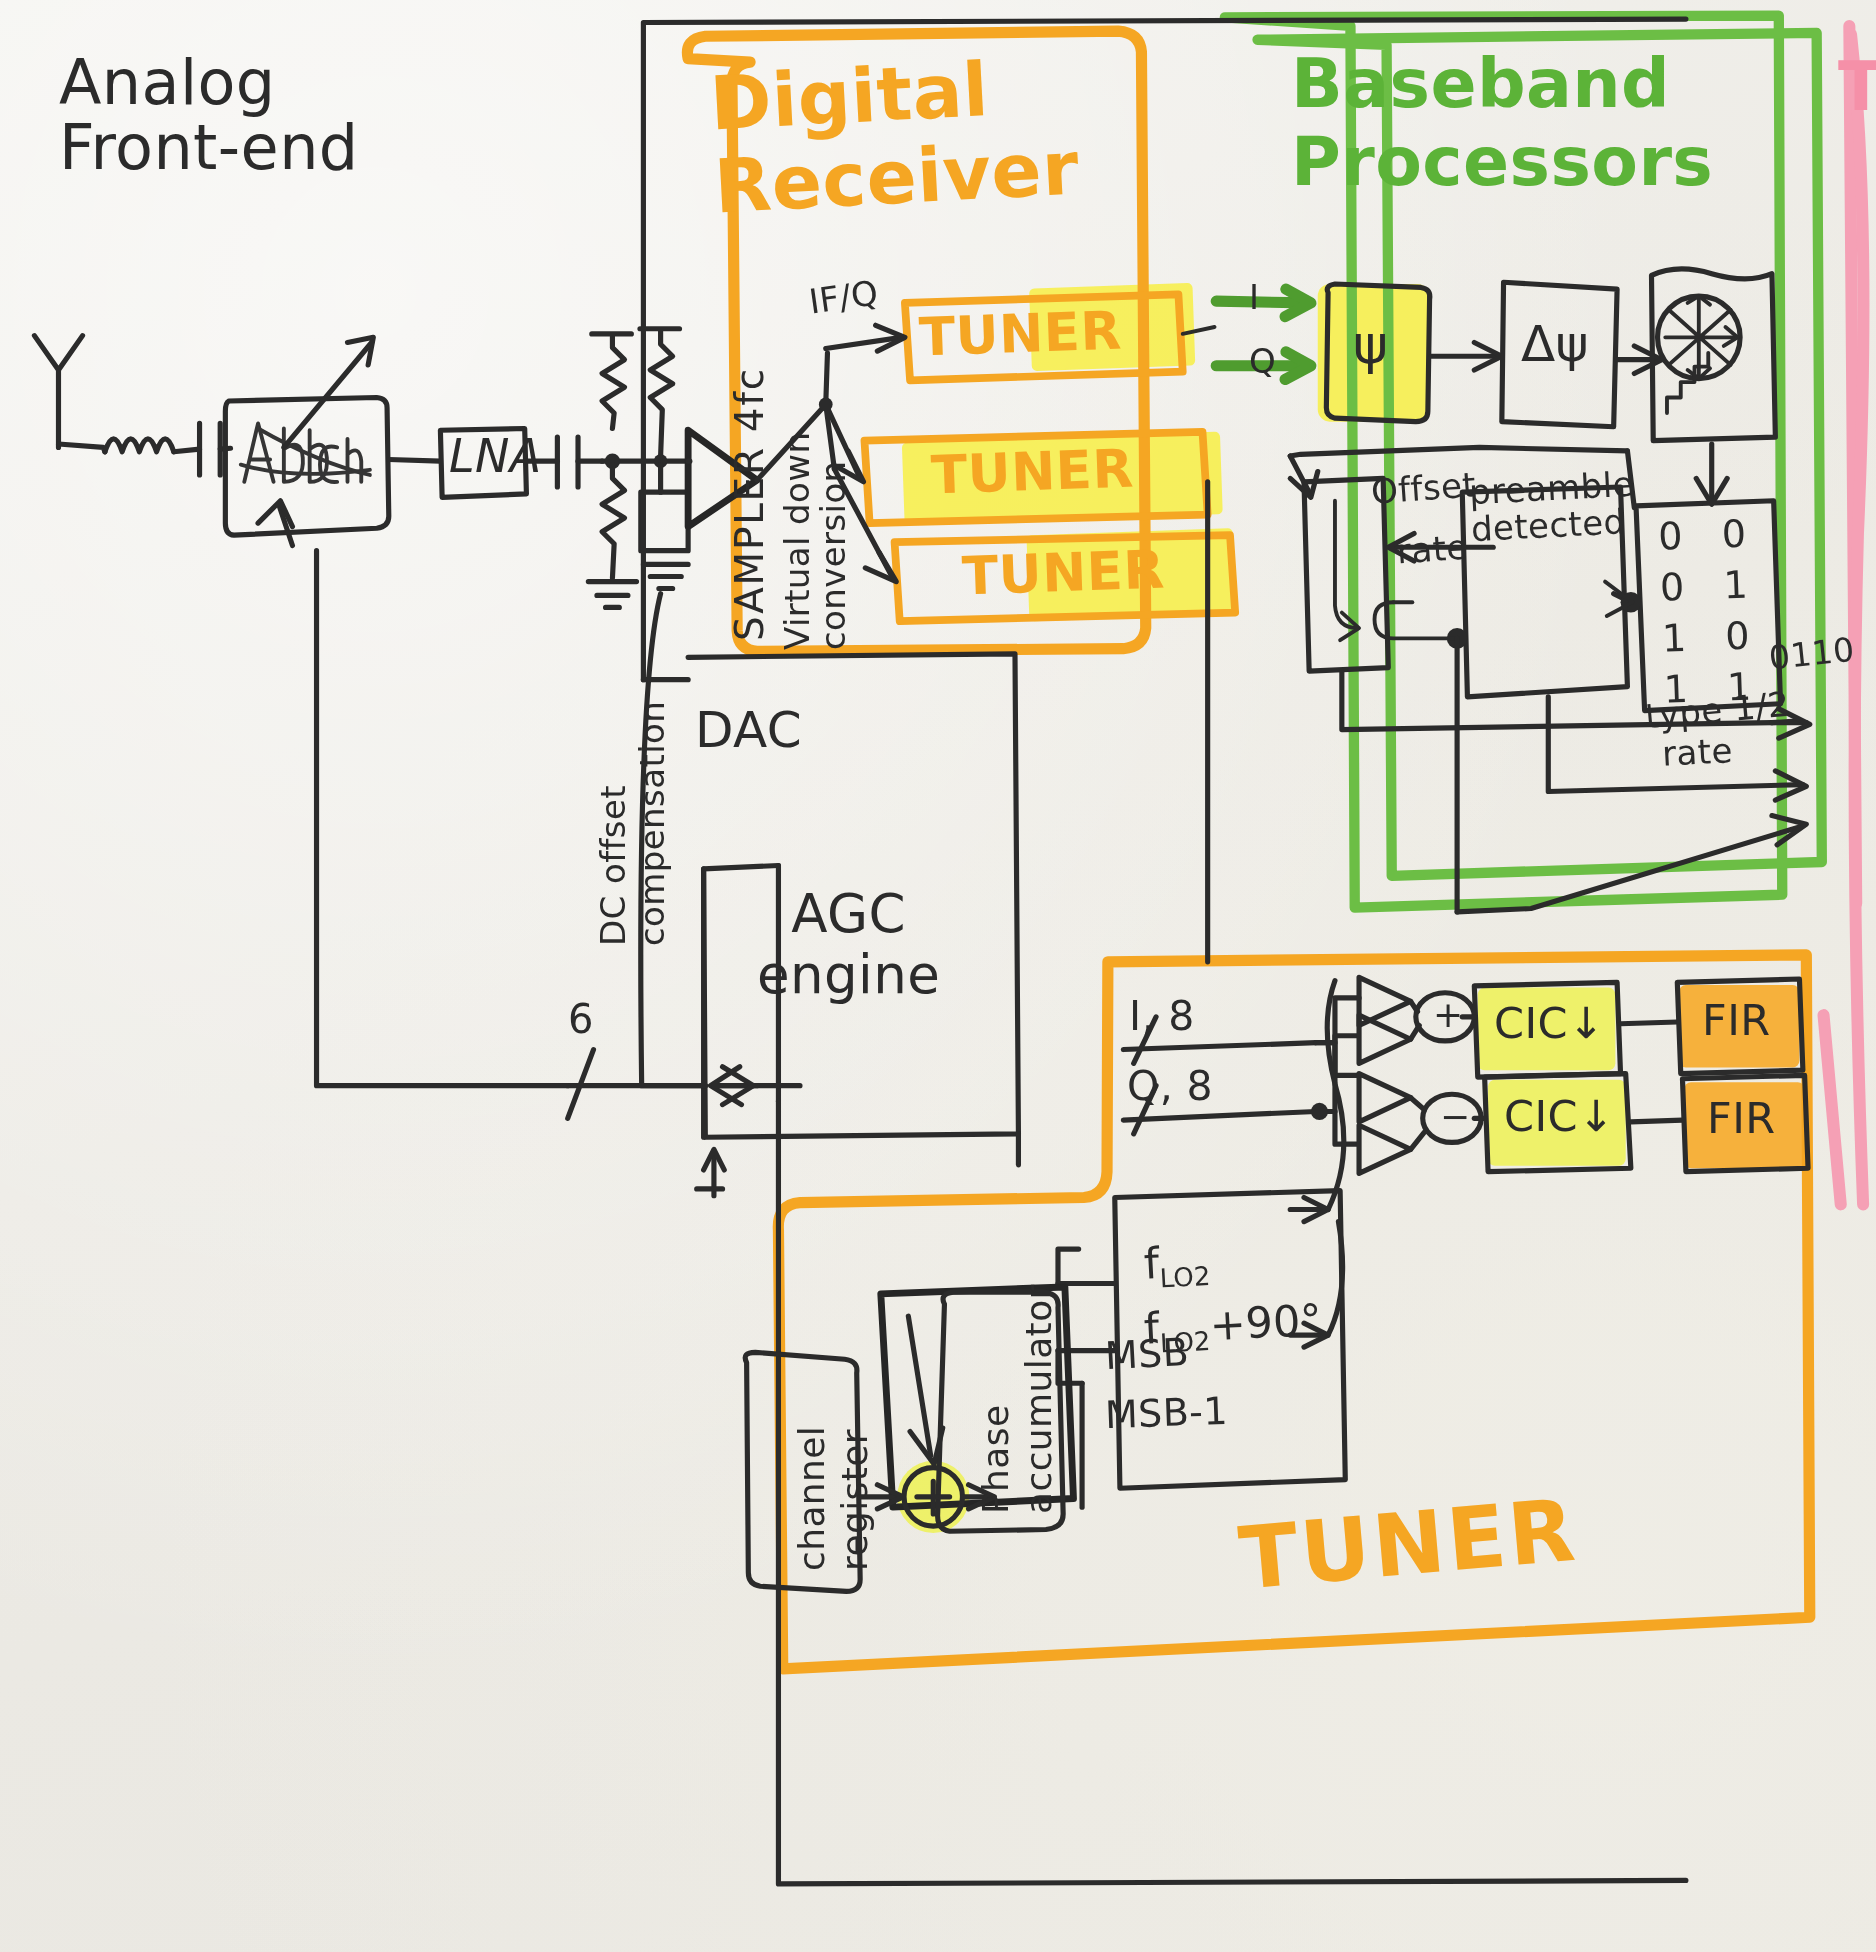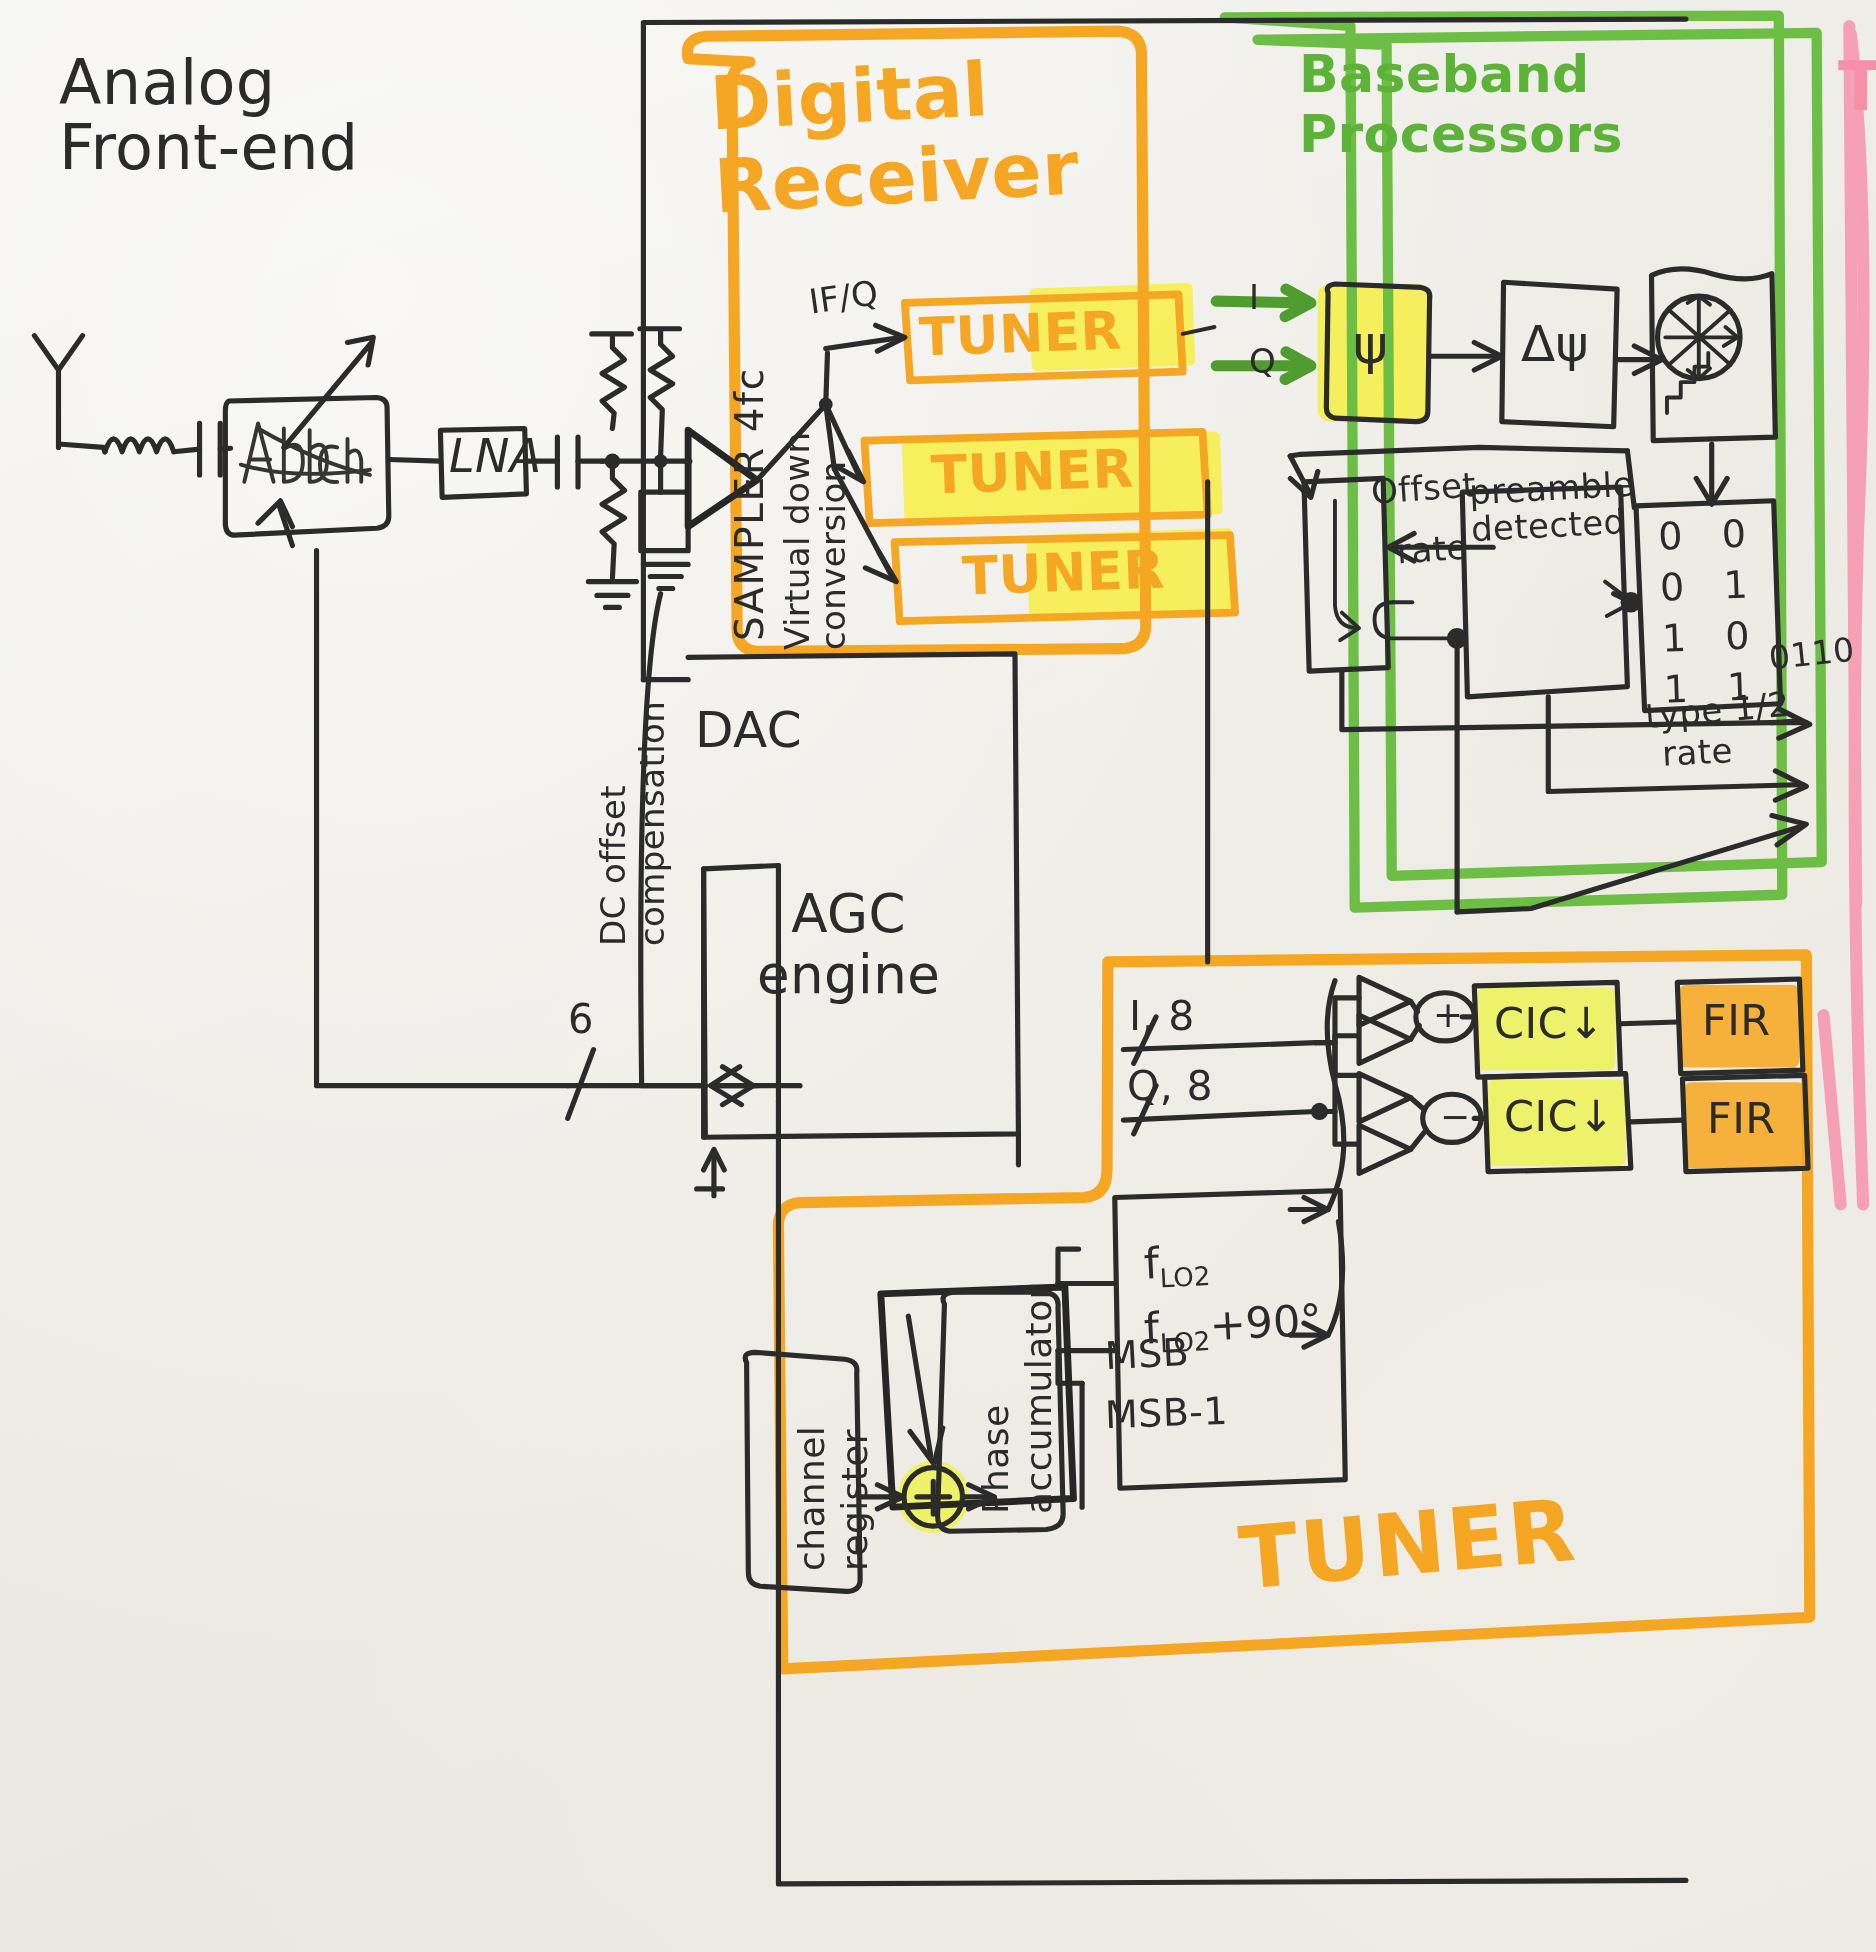--- a/index.html
+++ b/index.html
@@ -310,21 +310,21 @@
 
   <div class="txt hand" style="left:809px;top:280px;font-size:34px;transform:rotate(-8deg);">IF/Q</div>
 
   <div class="txt hand txt-orange skew" style="left:712px;top:53px;font-size:74px;line-height:1.12;">Digital
 Receiver</div>
 
   <div class="txt hand txt-orange" style="left:919px;top:306px;font-size:53px;transform:rotate(-2deg);">TUNER</div>
   <div class="txt hand txt-orange" style="left:931px;top:444px;font-size:53px;transform:rotate(-2deg);">TUNER</div>
   <div class="txt hand txt-orange" style="left:962px;top:545px;font-size:53px;transform:rotate(-2deg);">TUNER</div>
 
-  <div class="txt hand txt-green" style="left:1291px;top:45px;font-size:52px;line-height:1.15;margin-left:8px;">Baseband
+  <div class="txt hand txt-green" style="left:1291px;top:45px;font-size:68px;line-height:1.15;">Baseband
 Processors</div>
 
   <div class="txt hand" style="left:1249px;top:280px;font-size:34px;">I</div>
   <div class="txt hand" style="left:1249px;top:344px;font-size:34px;">Q</div>
 
   <div class="txt hand" style="left:1353px;top:317px;font-size:53px;">ψ</div>
   <div class="txt hand" style="left:1521px;top:318px;font-size:50px;text-align:center;">Δψ</div>
 
   <div class="txt hand" style="left:1371px;top:471px;font-size:34px;transform:rotate(-4deg);">Offset</div>
   <div class="txt hand" style="left:1397px;top:532px;font-size:34px;transform:rotate(-4deg);">rate</div>

